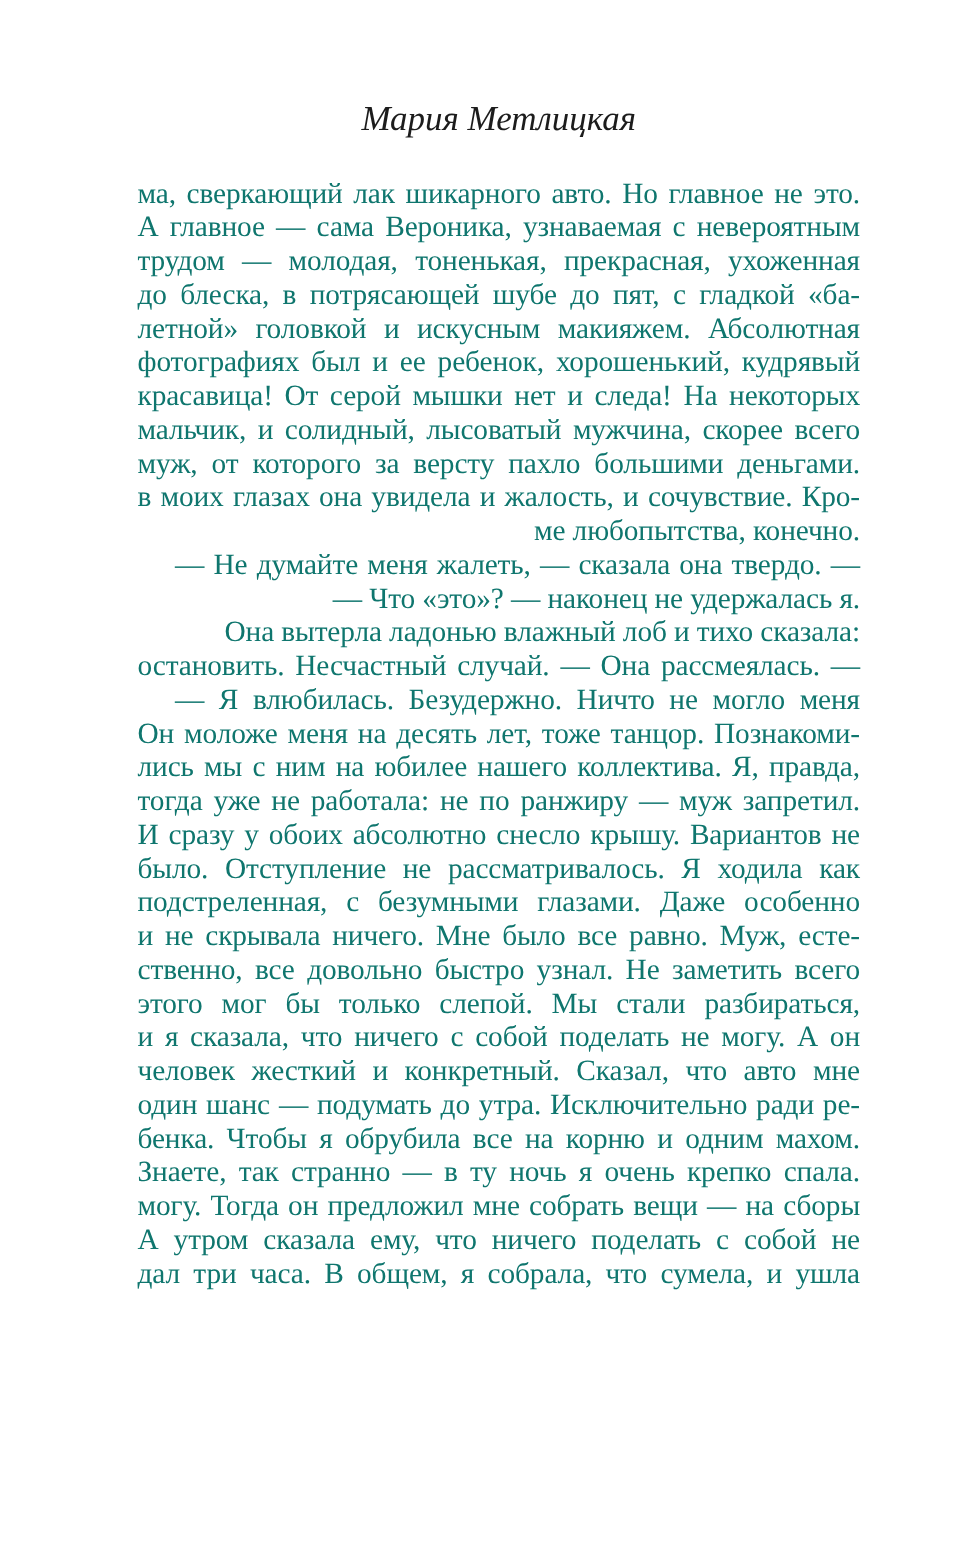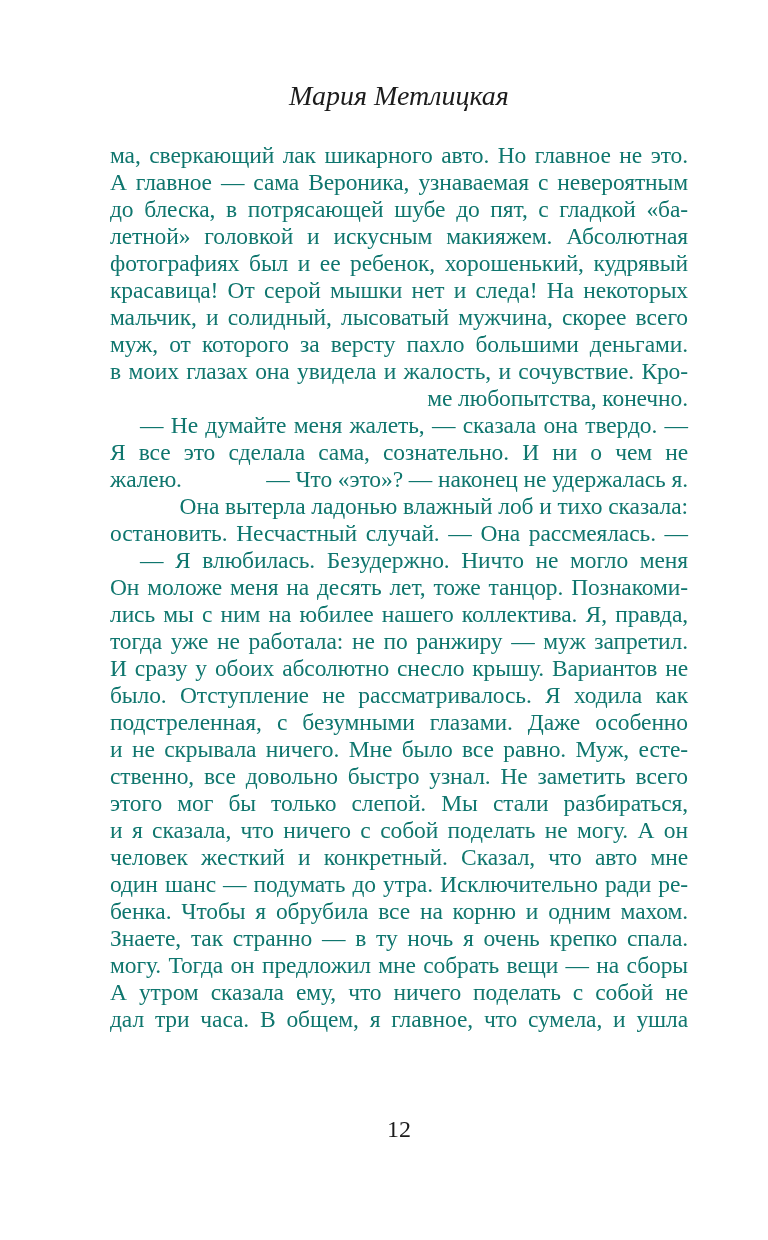--- a/index.html
+++ b/index.html
@@ -66,32 +66,32 @@
 </head>
 <body>
 
 <div class="page">
   <div class="running-head">Мария Метлицкая</div>
 
   <div class="body-text">
       <div class="para">
         <div class="line just">ма, сверкающий лак шикарного авто. Но главное не это.</div>
         <div class="line just">А главное — сама Вероника, узнаваемая с невероятным</div>
+        <div class="line just">трудом — молодая, тоненькая, прекрасная, ухоженная</div>
         <div class="line just">до блеска, в потрясающей шубе до пят, с гладкой «ба-</div>
         <div class="line just">летной» головкой и искусным макияжем. Абсолютная</div>
         <div class="line just">фотографиях был и ее ребенок, хорошенький, кудрявый</div>
         <div class="line just">красавица! От серой мышки нет и следа! На некоторых</div>
         <div class="line just">мальчик, и солидный, лысоватый мужчина, скорее всего</div>
         <div class="line just">муж, от которого за версту пахло большими деньгами.</div>
         <div class="line just">в моих глазах она увидела и жалость, и сочувствие. Кро-</div>
         <div class="line">ме любопытства, конечно.</div>
       </div>
       <div class="para">
         <div class="line just indent">— Не думайте меня жалеть, — сказала она твердо. —</div>
-        <div class="line just">Я все это сделала сама, сознательно. И ни о чем не жалею.</div>
       </div>
       <div class="para">
         <div class="line indent">— Что «это»? — наконец не удержалась я.</div>
       </div>
       <div class="para">
         <div class="line indent">Она вытерла ладонью влажный лоб и тихо сказала:</div>
       </div>
       <div class="para">
         <div class="line just">остановить. Несчастный случай. — Она рассмеялась. —</div>
         <div class="line just indent">— Я влюбилась. Безудержно. Ничто не могло меня</div>
@@ -104,18 +104,17 @@
         <div class="line just">и не скрывала ничего. Мне было все равно. Муж, есте-</div>
         <div class="line just">ственно, все довольно быстро узнал. Не заметить всего</div>
         <div class="line just">этого мог бы только слепой. Мы стали разбираться,</div>
         <div class="line just">и я сказала, что ничего с собой поделать не могу. А он</div>
         <div class="line just">человек жесткий и конкретный. Сказал, что авто мне</div>
         <div class="line just">один шанс — подумать до утра. Исключительно ради ре-</div>
         <div class="line just">бенка. Чтобы я обрубила все на корню и одним махом.</div>
         <div class="line just">Знаете, так странно — в ту ночь я очень крепко спала.</div>
         <div class="line just">могу. Тогда он предложил мне собрать вещи — на сборы</div>
         <div class="line just">А утром сказала ему, что ничего поделать с собой не</div>
-        <div class="line just">дал три часа. В общем, я главное, что сумела, и ушла</div>
+        <div class="line just">дал три часа. В общем, я собрала, что сумела, и ушла</div>
       </div>
     </div>
 
-  <div class="folio">12</div>
 </div>
 
 </body></html>

